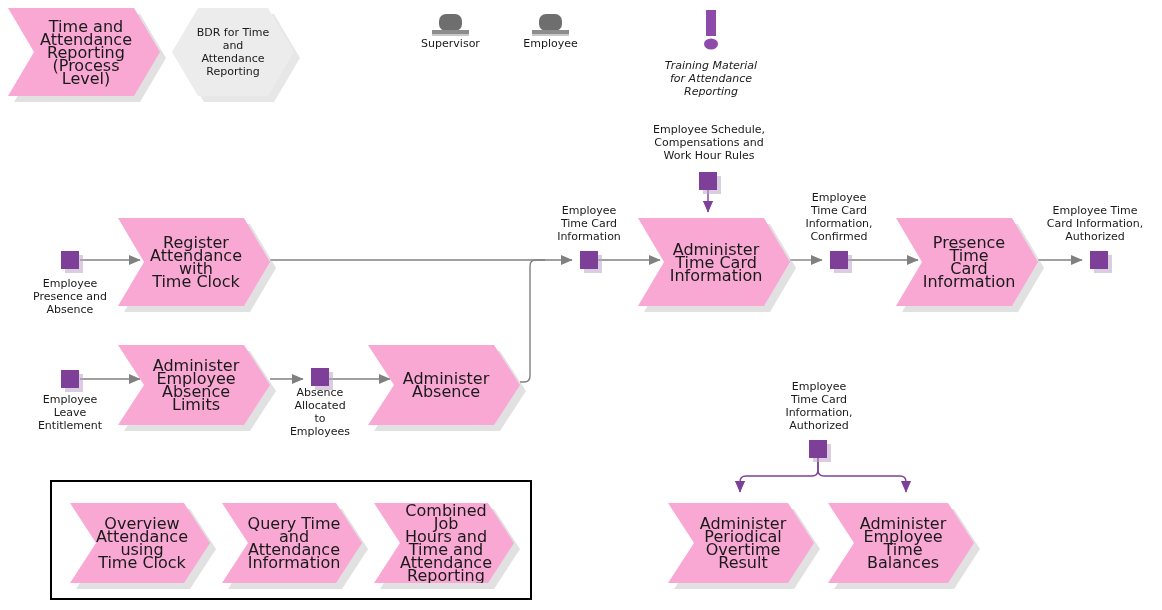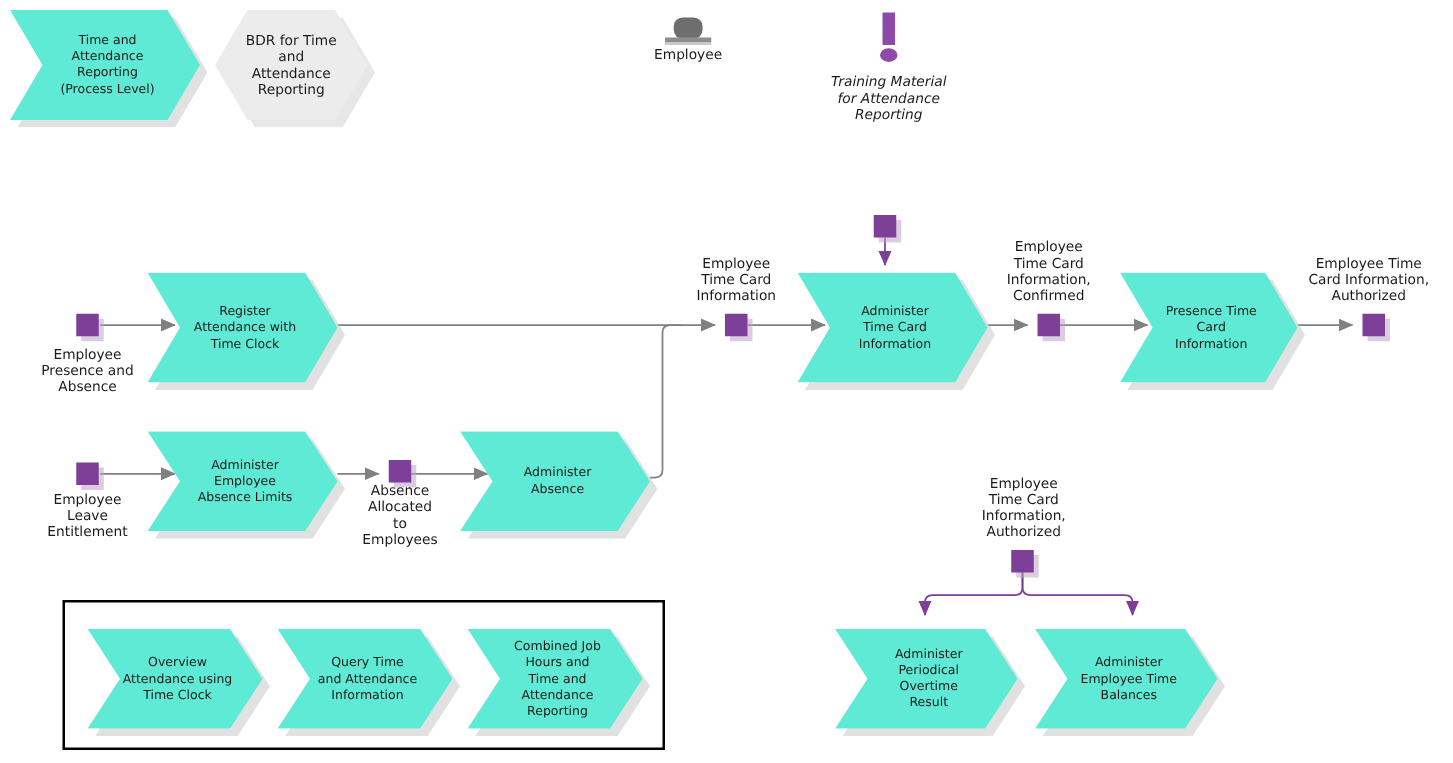--- a/index.html
+++ b/index.html
@@ -14,29 +14,29 @@
   #canvas {
     position: relative;
     width: 1162px;
     height: 610px;
     overflow: hidden;
     background: #ffffff;
   }
   
   .chev {
     position: absolute;
-    background: #5eead4;
+    background: #f9a8d4;
     -webkit-clip-path: polygon(0 0, calc(100% - 26px) 0, 100% 50%, calc(100% - 26px) 100%, 0 100%, 26px 50%);
     clip-path: polygon(0 0, calc(100% - 26px) 0, 100% 50%, calc(100% - 26px) 100%, 0 100%, 26px 50%);
     display: flex;
     align-items: center;
     justify-content: center;
     text-align: center;
     color: #1a1a1a;
-    font-size: 10px;
+    font-size: 16px;
     line-height: 13px;
     box-sizing: border-box;
     padding-left: 22px;
     padding-right: 18px;
   }
   .chev-shadow {
     position: absolute;
     background: #c8c8c8;
     opacity: .55;
     -webkit-clip-path: polygon(0 0, calc(100% - 26px) 0, 100% 50%, calc(100% - 26px) 100%, 0 100%, 26px 50%);
@@ -156,39 +156,50 @@
 Attendance
 Reporting
 (Process Level)</div>
 
   <div class="hexa-shadow" style="left:178px; top:14px; width:122px; height:88px;"></div>
   <div class="hexa" style="left: 172px; top: 8px; width: 122px; height: 88px; white-space: pre-line;">BDR for Time
 and
 Attendance
 Reporting</div>
 
+  <div class="role" style="left:408px; top:10px; width:85px;">
+    <svg width="85" height="30" viewBox="0 0 85 30">
+      <rect x="31" y="4" width="23" height="17" rx="7" ry="7" fill="#6e6e6e"></rect>
+      <rect x="24" y="20" width="37" height="4" fill="#8d8d8d"></rect>
+      <rect x="24" y="24" width="37" height="2" fill="#c9c9c9"></rect>
+    </svg>
+    <div class="lbl" style="left:0; top:27px; width:85px;">Supervisor</div>
+  </div>
   <div class="role" style="left:508px; top:10px; width:85px;">
     <svg width="85" height="30" viewBox="0 0 85 30">
       <rect x="31" y="4" width="23" height="17" rx="7" ry="7" fill="#6e6e6e"></rect>
       <rect x="24" y="20" width="37" height="4" fill="#8d8d8d"></rect>
       <rect x="24" y="24" width="37" height="2" fill="#c9c9c9"></rect>
     </svg>
     <div class="lbl" style="left:0; top:27px; width:85px;">Employee</div>
   </div>
 
   <div class="bang" style="left:655px; top:6px; width:112px;">
     <svg width="112" height="46" viewBox="0 0 112 46">
       <rect x="51" y="4" width="10" height="26" fill="#8e4aa8"></rect>
       <ellipse cx="56" cy="38" rx="7" ry="5.5" fill="#8e4aa8"></ellipse>
     </svg>
     <div class="lbl" style="left: 0px; top: 53px; width: 112px; white-space: pre-line; font-style: italic;">Training Material
 for Attendance
 Reporting</div>
   </div>
 
+  <div class="lbl" style="left: 642px; top: 123px; width: 134px; white-space: pre-line;">Employee Schedule,
+Compensations and
+Work Hour Rules</div>
   <div class="dsq-shadow" style="left:703px; top:176px;"></div>
   <div class="dsq" style="left:699px; top:172px;"></div>
 
   <div class="chev-shadow" style="left:124px; top:224px; width:152px; height:88px;"></div>
   <div class="chev" style="left: 118px; top: 218px; width: 152px; height: 88px; white-space: pre-line;">Register
 Attendance with
 Time Clock</div>
 
   <div class="chev-shadow" style="left:644px; top:224px; width:152px; height:88px;"></div>
   <div class="chev" style="left: 638px; top: 218px; width: 152px; height: 88px; white-space: pre-line;">Administer

